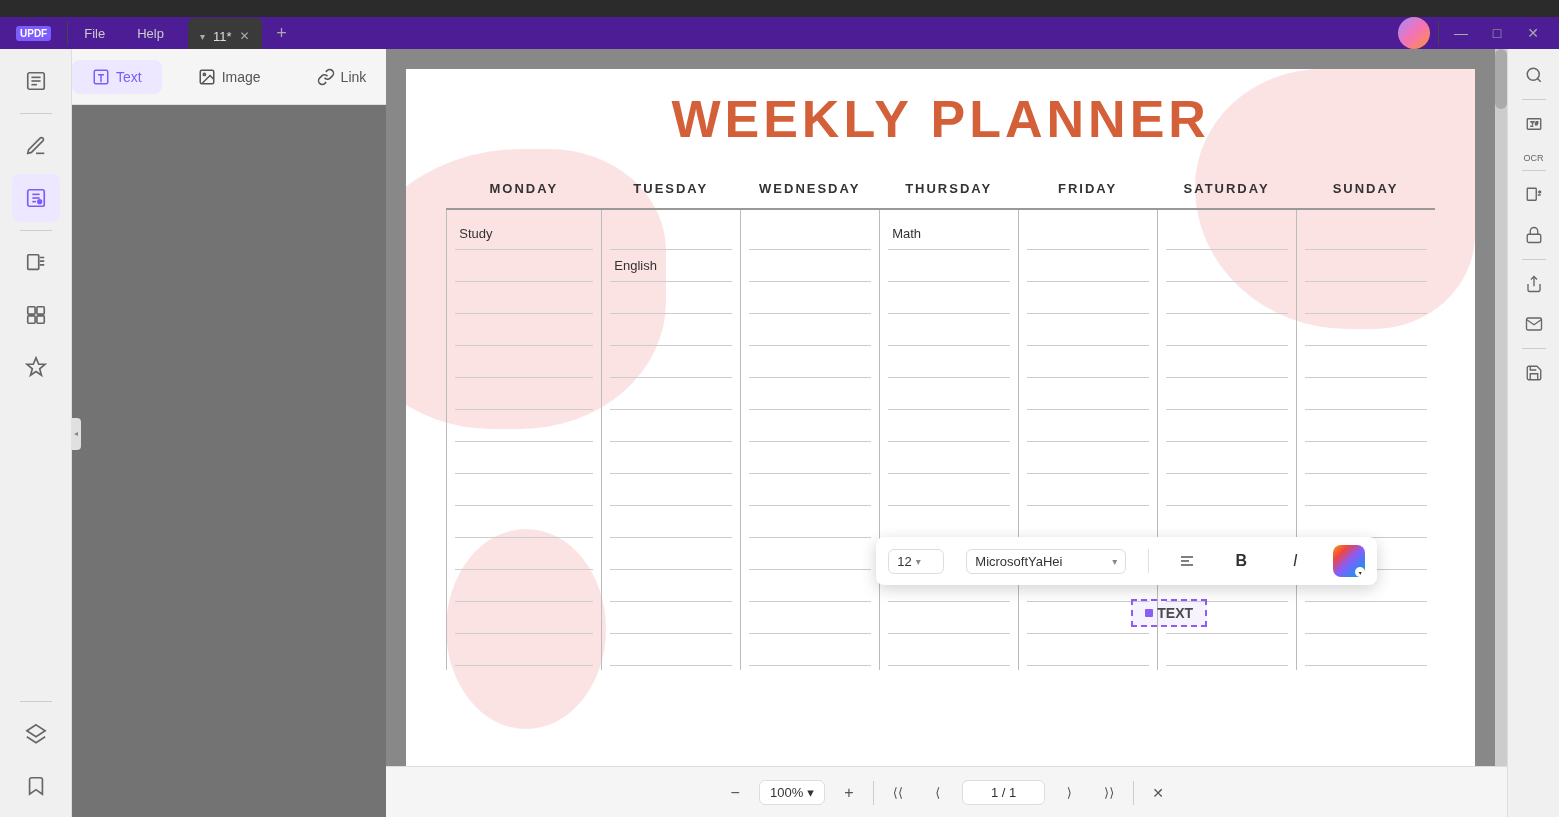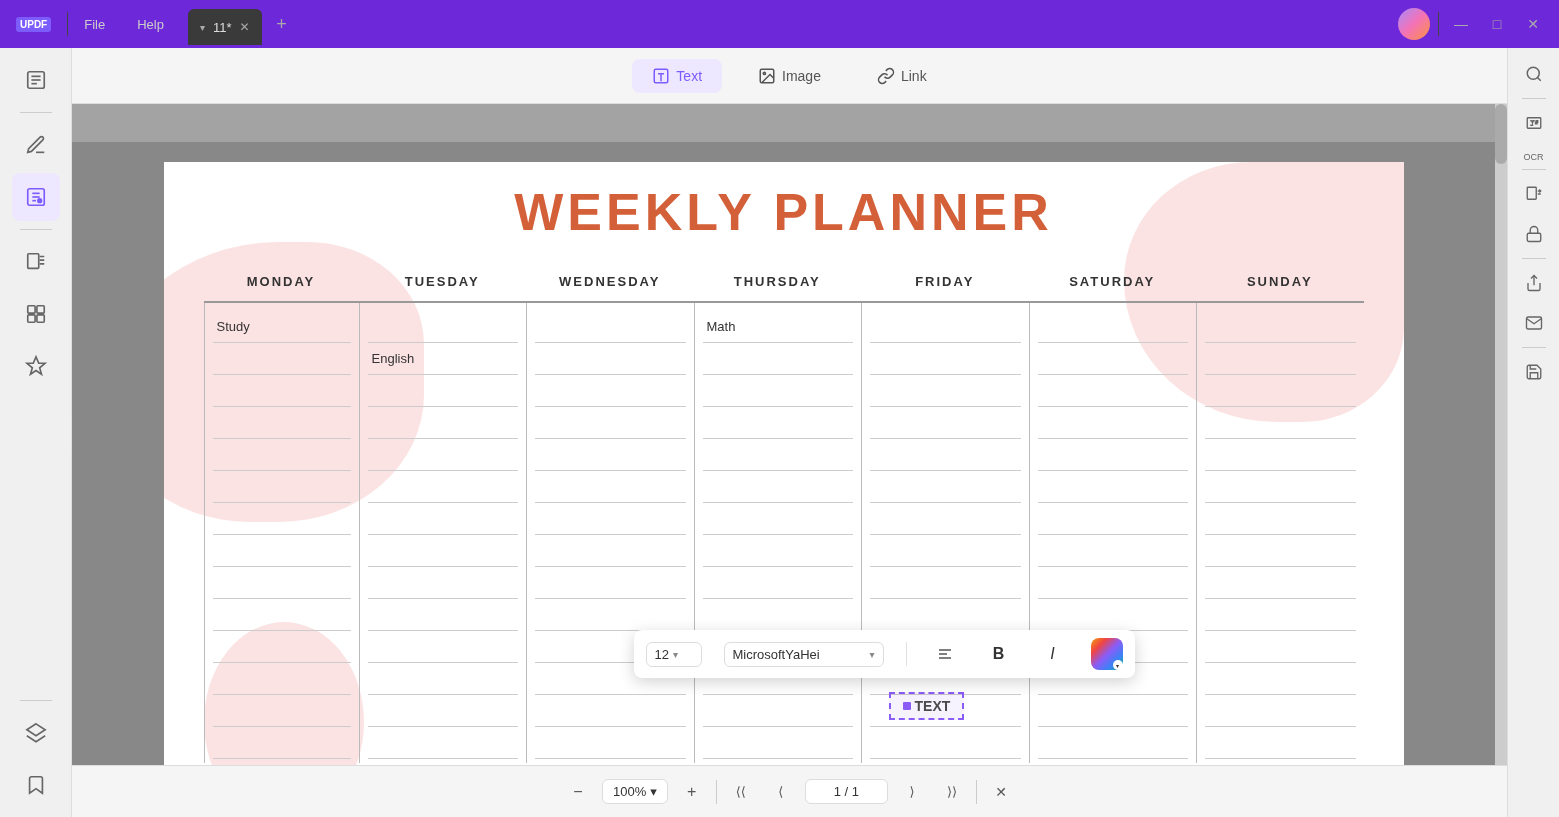--- a/index.html
+++ b/index.html
@@ -1,21 +1,21 @@
 <!DOCTYPE html>
 <html><head>
   <meta charset="utf-8">
   <style>
     * { margin: 0; padding: 0; box-sizing: border-box; }
     body { width: 1559px; height: 817px; overflow: hidden; font-family: Arial, sans-serif; background: #2b2b2b; }
 
     
     .title-bar {
-      display: flex; align-items: center; height: 48px;
-      background: #6d28d9; color: #ccc; user-select: none;
+      display: flex; align-items: center; height: 32px;
+      background: #4c1d95; color: #ccc; user-select: none; margin-top: 17px;
     }
     .title-bar .logo {
       display: flex; align-items: center; padding: 0 16px; gap: 6px;
       font-weight: bold; font-size: 14px; color: #7c5cfc;
     }
     .title-bar .logo-box {
       background: #7c5cfc; color: white; font-size: 10px; font-weight: bold;
       padding: 2px 4px; border-radius: 3px;
     }
     .title-bar .separator { width: 1px; height: 24px; background: #444; }
@@ -71,42 +71,42 @@
     .sidebar-bottom { margin-top: auto; display: flex; flex-direction: column; align-items: center; gap: 4px; }
     .collapse-tab {
       position: absolute; right: -10px; top: 50%; transform: translateY(-50%);
       width: 10px; height: 32px; background: #e0e0e0; border-radius: 0 4px 4px 0;
       display: flex; align-items: center; justify-content: center;
       font-size: 8px; color: #888; cursor: pointer;
     }
 
     
     .content-area {
-      flex: 1; display: flex; flex-direction: column; background: #a3a3a3; overflow: hidden;
+      flex: 1; display: flex; background: #737373; overflow: hidden;
     }
 
     
     .toolbar {
       height: 56px; background: #f5f5f5; display: flex; align-items: center;
       justify-content: center; gap: 16px; border-bottom: 1px solid #ddd;
     }
     .toolbar-btn {
       display: flex; align-items: center; gap: 6px; padding: 8px 20px;
       border-radius: 8px; cursor: pointer; font-size: 14px; font-weight: 500;
     }
     .toolbar-btn.active { background: #ede8ff; color: #7c5cfc; }
     .toolbar-btn:not(.active) { color: #555; }
 
     
     .canvas-area {
       flex: 1; display: flex; overflow: hidden; position: relative;
     }
     .doc-scroll {
       flex: 1; overflow: auto; display: flex; align-items: flex-start; justify-content: center;
-      padding: 20px; background: #888; margin-top: 38px;
+      padding: 20px; background: #888;
     }
 
     
     .page {
       background: white; width: 1240px; min-height: 720px;
       position: relative; overflow: hidden;
       padding: 20px 40px 40px;
     }
 
     

